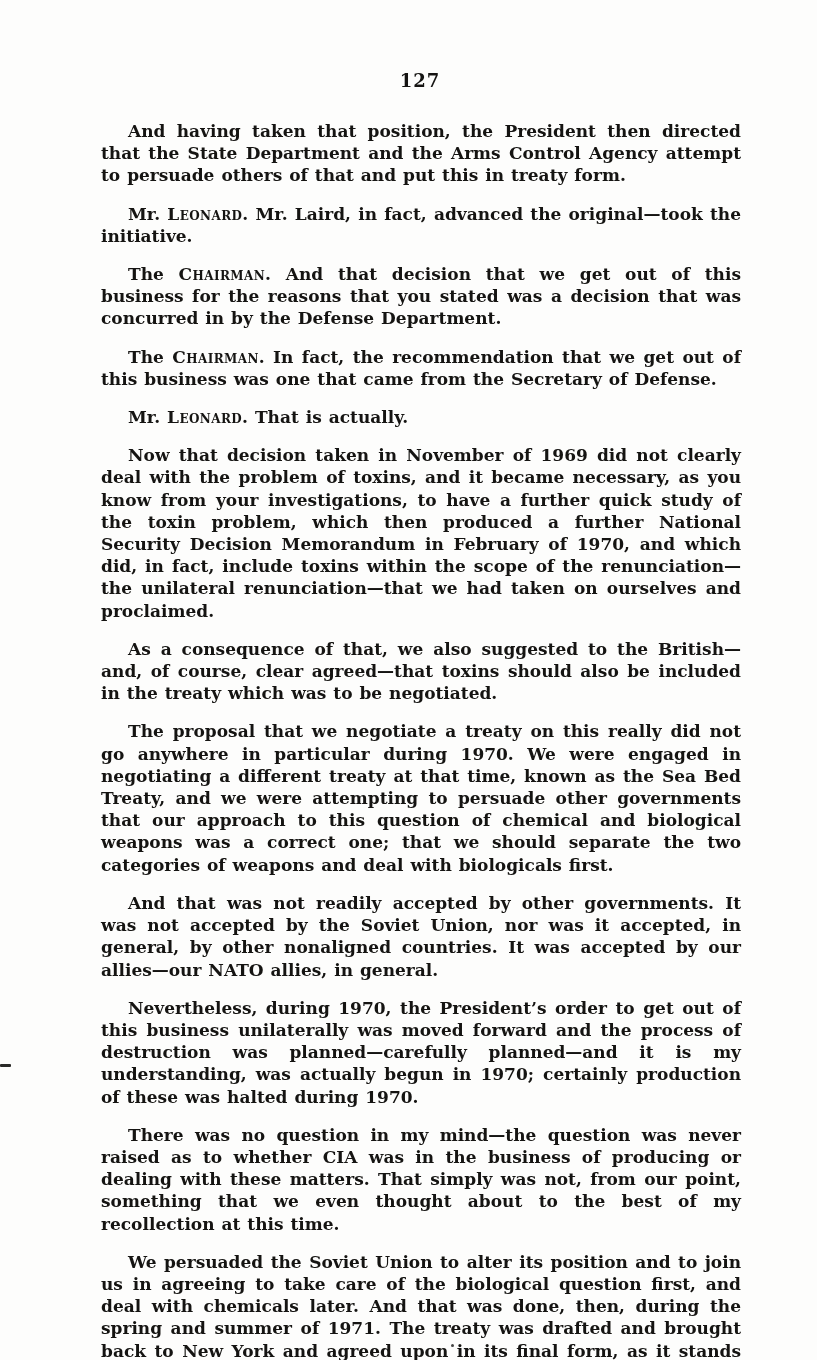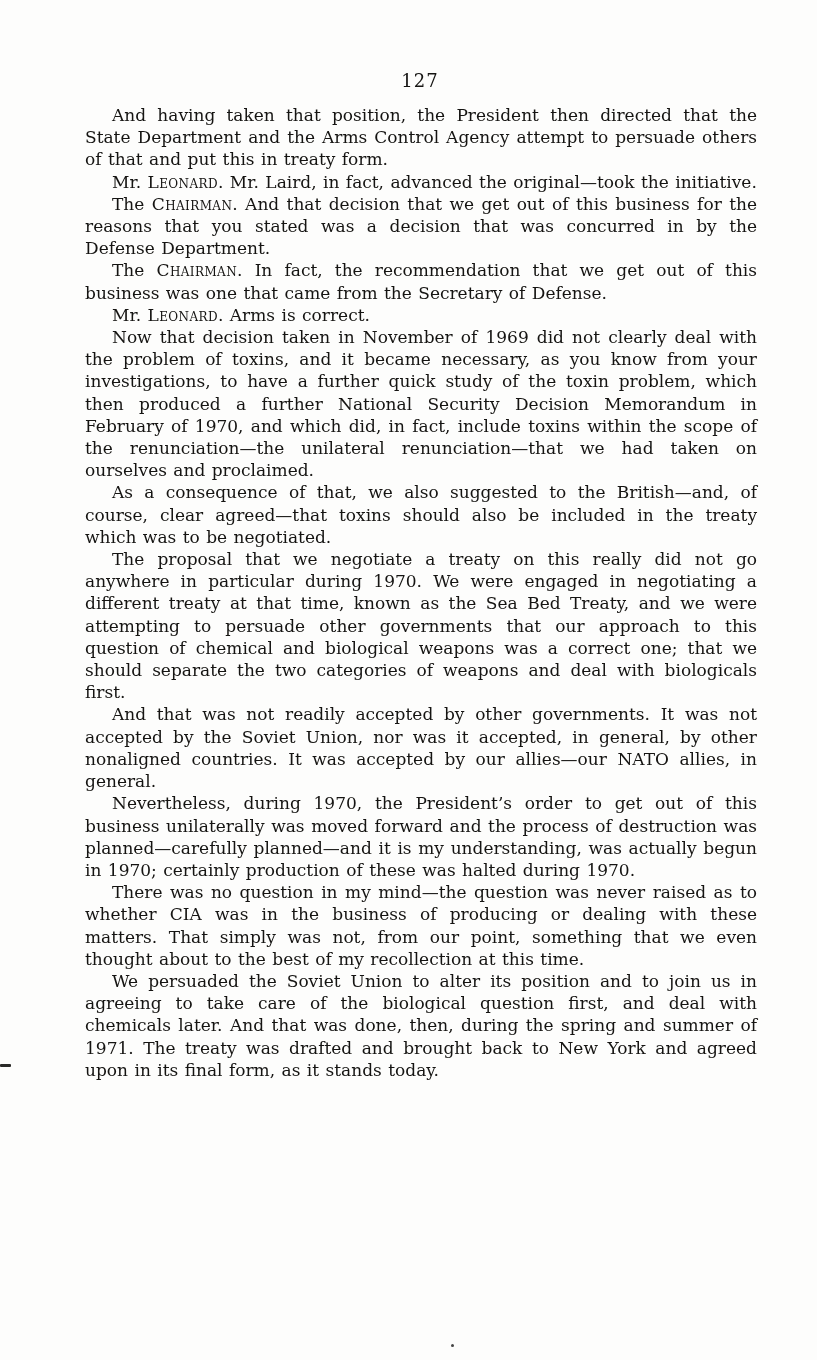--- a/index.html
+++ b/index.html
@@ -8,20 +8,21 @@
     background: #ffffff;
   }
   .page {
     position: relative;
     width: 817px;
     height: 1360px;
     background: #fdfdfc;
     color: #151412;
     font-family: "DejaVu Serif", "Liberation Serif", serif;
     overflow: hidden;
+    font-weight: bold;
   }
   .page-number {
     position: absolute;
     top: 70px;
     left: 85px;
     width: 670px;
     text-align: center;
     font-size: 18px;
     letter-spacing: 1px;
   }
@@ -29,21 +30,21 @@
     position: absolute;
     top: 104px;
     left: 85px;
     width: 672px;
     font-size: 17px;
     line-height: 22.2px;
     text-align: justify;
     word-spacing: 0.06em;
   }
   .para {
-    margin: 0;
+    margin: 16px;
     text-indent: 27px;
   }
   .sc {
     font-variant: small-caps;
     letter-spacing: 0.4px;
   }
   .artifact-dash {
     position: absolute;
     left: 0px;
     top: 1064px;
@@ -66,21 +67,21 @@
 <body>
 
 <div class="page">
   <div class="page-number">127</div>
 
   <div class="text-block">
       <p class="para"><span>And having taken that position, the President then directed that the State Department and the Arms Control Agency attempt to persuade others of that and put this in treaty form.</span></p>
       <p class="para"><span>Mr. </span><span class="sc">Leonard</span><span>. Mr. Laird, in fact, advanced the original—took the initiative.</span></p>
       <p class="para"><span>The </span><span class="sc">Chairman</span><span>. And that decision that we get out of this business for the reasons that you stated was a decision that was concurred in by the Defense Department.</span></p>
       <p class="para"><span>The </span><span class="sc">Chairman</span><span>. In fact, the recommendation that we get out of this business was one that came from the Secretary of Defense.</span></p>
-      <p class="para"><span>Mr. </span><span class="sc">Leonard</span><span>. Arms is correct.</span></p>
+      <p class="para"><span>Mr. </span><span class="sc">Leonard</span><span>. That is actually.</span></p>
       <p class="para"><span>Now that decision taken in November of 1969 did not clearly deal with the problem of toxins, and it became necessary, as you know from your investigations, to have a further quick study of the toxin problem, which then produced a further National Security Decision Memorandum in February of 1970, and which did, in fact, include toxins within the scope of the renunciation—the unilateral renunciation—that we had taken on ourselves and proclaimed.</span></p>
       <p class="para"><span>As a consequence of that, we also suggested to the British—and, of course, clear agreed—that toxins should also be included in the treaty which was to be negotiated.</span></p>
       <p class="para"><span>The proposal that we negotiate a treaty on this really did not go anywhere in particular during 1970. We were engaged in negotiating a different treaty at that time, known as the Sea Bed Treaty, and we were attempting to persuade other governments that our approach to this question of chemical and biological weapons was a correct one; that we should separate the two categories of weapons and deal with biologicals first.</span></p>
       <p class="para"><span>And that was not readily accepted by other governments. It was not accepted by the Soviet Union, nor was it accepted, in general, by other nonaligned countries. It was accepted by our allies—our NATO allies, in general.</span></p>
       <p class="para"><span>Nevertheless, during 1970, the President’s order to get out of this business unilaterally was moved forward and the process of destruction was planned—carefully planned—and it is my understanding, was actually begun in 1970; certainly production of these was halted during 1970.</span></p>
       <p class="para"><span>There was no question in my mind—the question was never raised as to whether CIA was in the business of producing or dealing with these matters. That simply was not, from our point, something that we even thought about to the best of my recollection at this time.</span></p>
       <p class="para"><span>We persuaded the Soviet Union to alter its position and to join us in agreeing to take care of the biological question first, and deal with chemicals later. And that was done, then, during the spring and summer of 1971. The treaty was drafted and brought back to New York and agreed upon in its final form, as it stands today.</span></p>
     </div>
 
   <div class="artifact-dash"></div>

